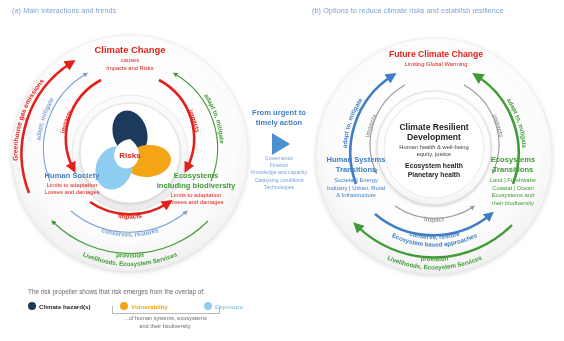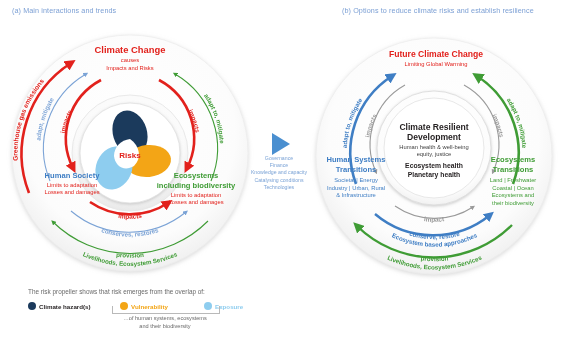--- a/index.html
+++ b/index.html
@@ -20,21 +20,21 @@
     width: 564px; height: 248px;
   }
   .panel-title {
     position: absolute;
     font-size: 7.2px;
     color: #7b9fd4;
     letter-spacing: 0.1px;
     white-space: nowrap;
   }
   #title-a { left: 12px; top: 6px; }
-  #title-b { left: 312px; top: 6px; margin-left: 30px; }
+  #title-b { left: 312px; top: 6px; }
 
   svg.diagram {
     position: absolute;
     left: 0; top: 0;
     width: 564px;
     height: 341px;
   }
 
   .mid-text {
     position: absolute;
@@ -320,20 +320,21 @@
         <text x="434" y="130" font-size="8.6" font-weight="bold" fill="#231f20">Climate Resilient</text>
         <text x="434" y="139.5" font-size="8.6" font-weight="bold" fill="#231f20">Development</text>
         <text x="434" y="148.5" font-size="5.8" fill="#3f3f3f">Human health &amp; well-being</text>
         <text x="434" y="156" font-size="5.8" fill="#3f3f3f">equity, justice</text>
         <text x="434" y="168" font-size="6.8" font-weight="bold" fill="#231f20">Ecosystem health</text>
         <text x="434" y="177" font-size="6.8" font-weight="bold" fill="#231f20">Planetary health</text>
       </g>
     </g>
   </svg>
 
+  <div class="mid-text" id="mid-head">From urgent to timely action</div>
   <div class="mid-text" id="mid-list">
     <div>Governance</div>
     <div>Finance</div>
     <div>Knowledge and capacity</div>
     <div>Catalysing conditions</div>
     <div>Technologies</div>
   </div>
 
   <div id="legend">
     <div id="legend-caption">The risk propeller shows that risk emerges from the overlap of:</div>

